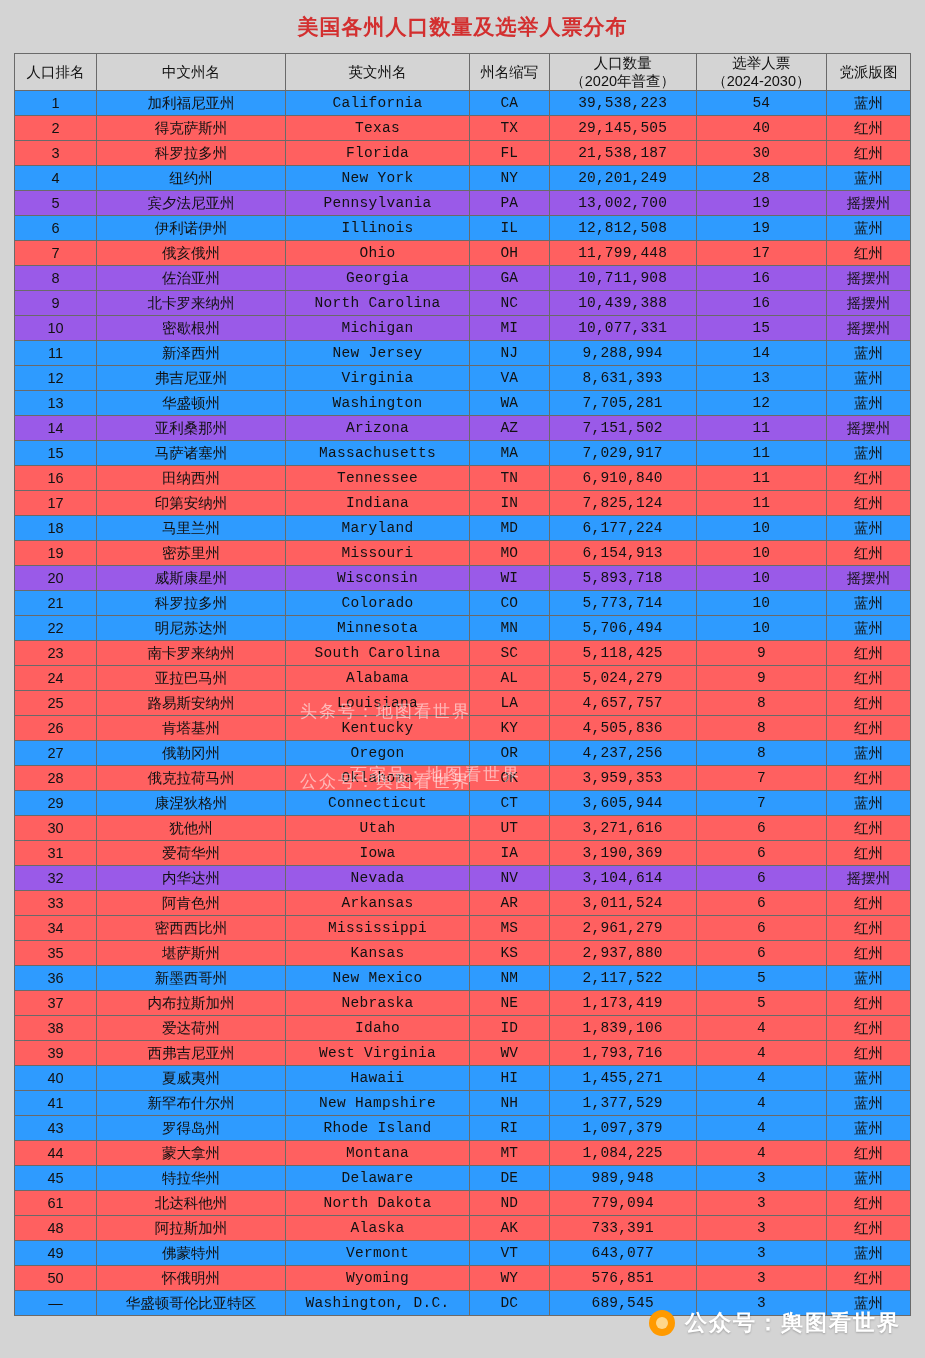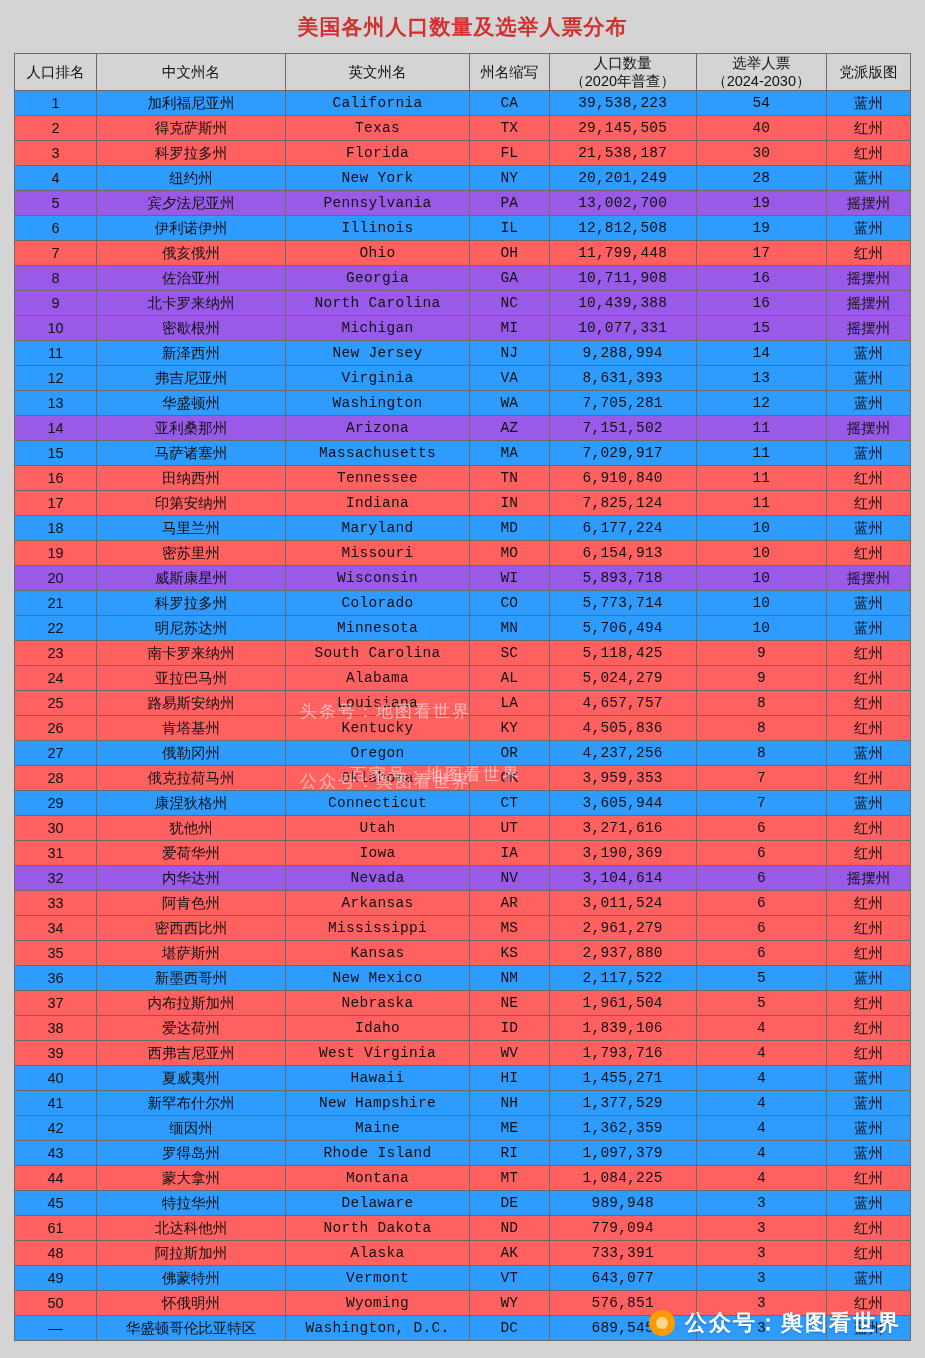--- a/index.html
+++ b/index.html
@@ -474,21 +474,21 @@
           <td class="abbr">NM</td>
           <td class="pop">2,117,522</td>
           <td class="ev">5</td>
           <td class="party">蓝州</td>
         </tr>
         <tr class="red">
           <td class="rank">37</td>
           <td class="cn">内布拉斯加州</td>
           <td class="en">Nebraska</td>
           <td class="abbr">NE</td>
-          <td class="pop">1,961,504</td>
+          <td class="pop">1,173,419</td>
           <td class="ev">5</td>
           <td class="party">红州</td>
         </tr>
         <tr class="red">
           <td class="rank">38</td>
           <td class="cn">爱达荷州</td>
           <td class="en">Idaho</td>
           <td class="abbr">ID</td>
           <td class="pop">1,839,106</td>
           <td class="ev">4</td>
@@ -515,29 +515,20 @@
         <tr class="blue">
           <td class="rank">41</td>
           <td class="cn">新罕布什尔州</td>
           <td class="en">New Hampshire</td>
           <td class="abbr">NH</td>
           <td class="pop">1,377,529</td>
           <td class="ev">4</td>
           <td class="party">蓝州</td>
         </tr>
         <tr class="blue">
-          <td class="rank">42</td>
-          <td class="cn">缅因州</td>
-          <td class="en">Maine</td>
-          <td class="abbr">ME</td>
-          <td class="pop">1,362,359</td>
-          <td class="ev">4</td>
-          <td class="party">蓝州</td>
-        </tr>
-        <tr class="blue">
           <td class="rank">43</td>
           <td class="cn">罗得岛州</td>
           <td class="en">Rhode Island</td>
           <td class="abbr">RI</td>
           <td class="pop">1,097,379</td>
           <td class="ev">4</td>
           <td class="party">蓝州</td>
         </tr>
         <tr class="red">
           <td class="rank">44</td>

